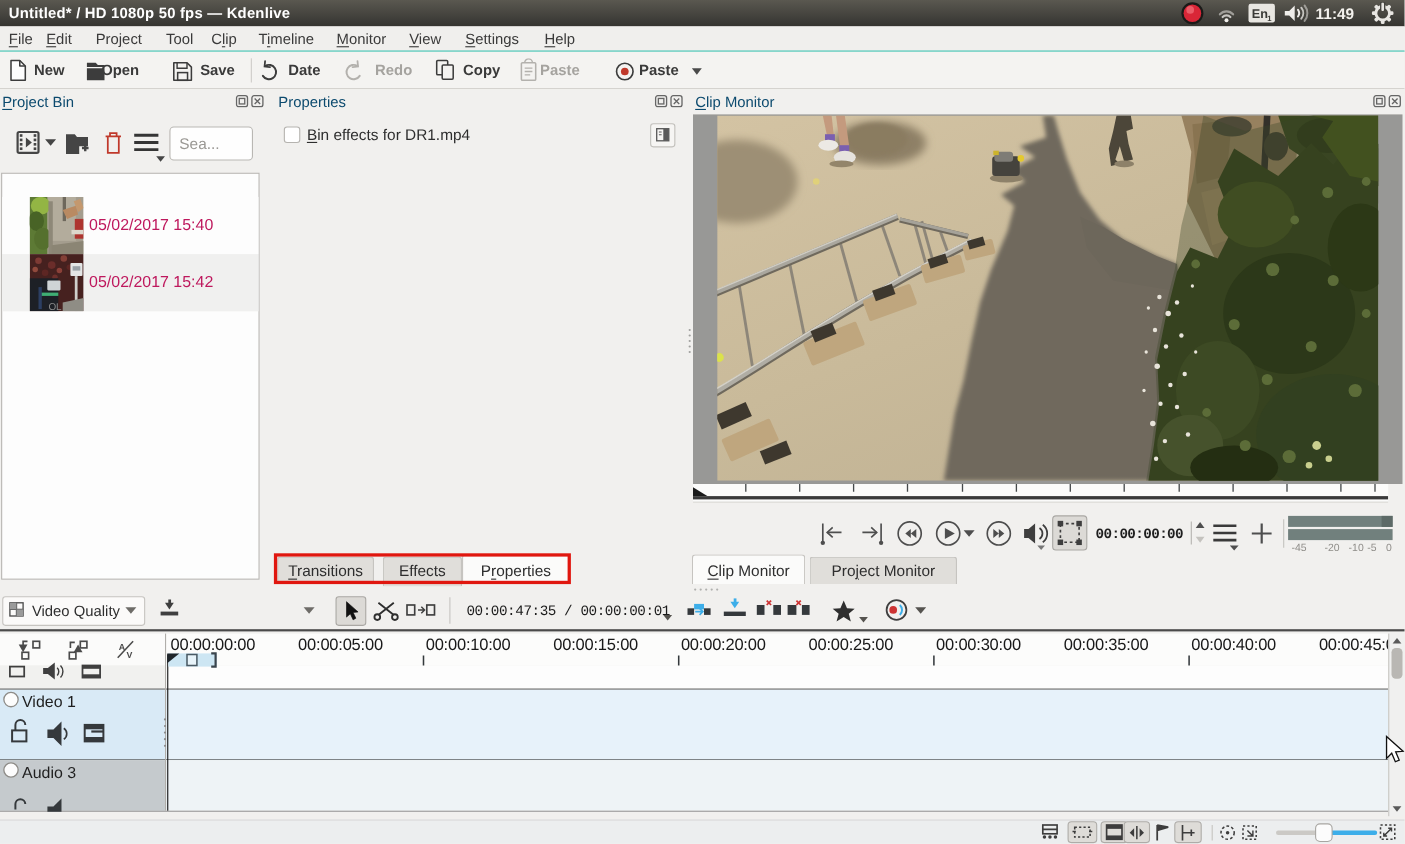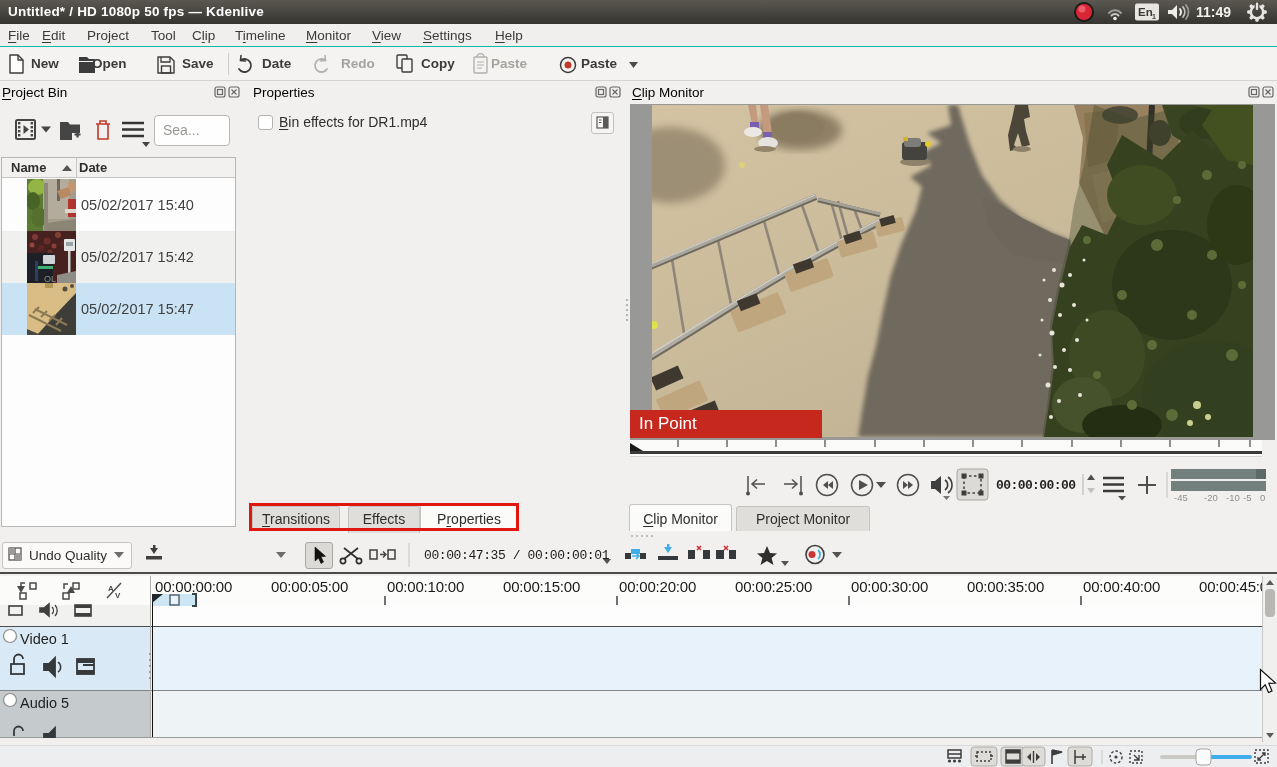--- a/index.html
+++ b/index.html
@@ -20,26 +20,26 @@
   #menubar > span { position:absolute; top:4px; font-size:13.5px; color:#3a3a3a; }
 
   
   #toolbar { left:0; top:47px; width:1277px; height:34px; background:#f4f3f1; border-bottom:1px solid #d5d3cf; }
   #toolbar .lbl { position:absolute; top:9px; font-size:13.5px; font-weight:600; color:#3a3a3a; }
   #toolbar .lbl.dis { color:#a5a39f; font-weight:600; }
   .tsep { position:absolute; top:6px; width:1px; height:22px; background:#cfcdc9; }
 
   
   #dock { left:0; top:81px; width:1277px; height:456px; background:#f1f0ee; }
-  .ptitle { position:absolute; font-size:13.5px; color:#000000;text-align:center; }
+  .ptitle { position:absolute; font-size:13.5px; color:#0c4a6e;text-align:center; }
 
   
   #bintable { position:absolute; left:1px; top:76px; width:235px; height:370px; background:#fdfdfd; border:1px solid #b8b6b2; }
   #binhead { position:absolute; left:0; top:0; width:233px; height:20px; background:#f2f1ef; border-bottom:1px solid #c9c7c3; font-size:13px; font-weight:600; color:#2e2e2e; }
-  .binrow { position:absolute; left:0; width:233px; height:52px; font-size:14.5px; color:#404040;text-decoration:underline; }
+  .binrow { position:absolute; left:0; width:233px; height:52px; font-size:14.5px; color:#be185d;text-decoration:underline; }
   .thumb { position:absolute; left:25px; top:0; width:49px; height:52px; }
 
   
   #searchbox { position:absolute; left:154px; top:34px; width:76px; height:31px; background:#fefefe; border:1px solid #b9b7b3; border-radius:4px; font-size:14px; color:#9a9894; padding:6px 0 0 8px; }
 
   
   .smallbtn { position:absolute; border:1px solid #c2c0bc; border-radius:3px; background:#f6f5f3; }
 
   
   #monarea { position:absolute; left:630px; top:23px; width:645px; height:336px; background:#989896; }
@@ -223,28 +223,20 @@
     <g fill="none" stroke="#c0392b" stroke-width="1.6">
       <path d="M82,10 L96,10 M84,10 L84,25 94,25 94,10 M86,7 L92,7 92,10 86,10 Z"></path>
     </g>
     <g stroke="#353535" stroke-width="2.6" fill="none">
       <path d="M108,9 L130,9 M108,15.5 L130,15.5 M108,22 L130,22"></path>
     </g>
     <path d="M128,28 L136,28 132,33 Z" fill="#454545"></path>
   </svg>
 
   <div id="bintable">
-    <div id="binhead">
-      <span style="position:absolute;left:9px;top:2px">Name</span>
-      <span style="position:absolute;left:77px;top:2px">Date</span>
-      <svg style="position:absolute;left:60px;top:7px" width="10" height="6">
-          <path d="M0,6 L10,6 5,0 Z" fill="#555"></path>
-        </svg>
-      <div style="position:absolute;left:74px;top:0;width:1px;height:20px;background:#c9c7c3"></div>
-    </div>
     <div class="binrow" style="top:21px;background:#fdfdfd">
       <span style="position:absolute;left:79px;top:18px">05/02/2017 15:40</span>
       <div class="thumb"><svg width="49" height="52" viewBox="0 0 49 52">
         <rect width="49" height="52" fill="#a49d8e"></rect>
         <rect x="16" y="0" width="26" height="40" fill="#b3ac9c"></rect>
         <path d="M0,0 L16,0 16,52 0,52 Z" fill="#5d7a35"></path>
         <ellipse cx="10" cy="8" rx="9" ry="8" fill="#93b544"></ellipse>
         <ellipse cx="6" cy="22" rx="7" ry="9" fill="#486326"></ellipse>
         <ellipse cx="12" cy="38" rx="8" ry="10" fill="#55702e"></ellipse>
         <rect x="17" y="4" width="4" height="48" fill="#8e8878"></rect>
@@ -272,39 +264,20 @@
         <rect x="16" y="24" width="12" height="9" rx="1" fill="#cfd4d6"></rect>
         <rect x="10" y="35" width="16" height="3" fill="#3fae74"></rect>
         <rect x="8" y="30" width="3" height="20" fill="#2c3f63"></rect>
         <text x="17" y="51" font-size="9" fill="#8c8c8c" font-family="Liberation Sans">OL</text>
         <rect x="37" y="8" width="11" height="12" rx="1" fill="#e4e6e6"></rect>
         <rect x="39" y="11" width="7" height="4" fill="#9aa2a8"></rect>
         <rect x="41" y="20" width="2.5" height="32" fill="#cfcfcb"></rect>
         <path d="M30,44 L49,40 49,52 30,52 Z" fill="#8f8d85"></path>
       </svg></div>
     </div>
-    <div class="binrow" style="top:125px;background:#c9e2f4">
-      <span style="position:absolute;left:79px;top:18px">05/02/2017 15:47</span>
-      <div class="thumb"><svg width="49" height="52" viewBox="0 0 49 52">
-        <rect width="49" height="52" fill="#d9bd84"></rect>
-        <path d="M49,10 L49,52 10,52 30,30 Z" fill="#3f3d38"></path>
-        <path d="M0,46 L14,52 0,52 Z" fill="#4a4840"></path>
-        <g stroke="#8a7a55" stroke-width="2">
-          <line x1="2" y1="32" x2="34" y2="48"></line>
-          <line x1="8" y1="26" x2="40" y2="42"></line>
-          <line x1="6" y1="30" x2="12" y2="24"></line>
-              <line x1="14" y1="34" x2="20" y2="28"></line>
-          <line x1="22" y1="38" x2="28" y2="32"></line>
-              <line x1="29" y1="42" x2="35" y2="35"></line>
-        </g>
-        <rect x="18" y="0" width="8" height="5" fill="#b09554"></rect>
-        <circle cx="38" cy="6" r="2.5" fill="#55503f"></circle>
-            <circle cx="45" cy="3" r="2" fill="#55503f"></circle>
-      </svg></div>
-    </div>
   </div>
 
   <div id="searchbox">Sea...</div>
 
   <div style="position:absolute;left:258px;top:34px;width:15px;height:15px;background:#fff;border:1px solid #b5b3af;border-radius:3px"></div>
   <span style="position:absolute;left:279px;top:33px;font-size:14px;color:#2e2e2e"><span class="u">B</span>in effects for DR1.mp4</span>
   <div class="smallbtn" style="left:591px;top:31px;width:23px;height:22px">
     <svg width="21" height="20" viewBox="0 0 21 20">
       <rect x="5" y="4" width="11" height="11" fill="none" stroke="#5a5a5a" stroke-width="1.2"></rect>
       <rect x="11" y="4" width="5" height="11" fill="#5a5a5a"></rect>
@@ -458,37 +431,34 @@
 
     <g>
       <ellipse cx="263" cy="57" rx="15" ry="4" fill="#8d8169"></ellipse>
       <rect x="250" y="37" width="25" height="18" rx="3" fill="#45433d"></rect>
       <rect x="252" y="33" width="17" height="9" rx="3" fill="#7e7c76"></rect>
       <circle cx="276" cy="39" r="3" fill="#e4c92f"></circle>
       <rect x="251" y="32" width="5" height="4" fill="#ccb42c"></rect>
     </g>
   </svg>
   </div>
-  <div id="inpoint">
-      <span style="position:absolute;left:9px;top:4px">In Point</span>
-    </div>
   <div id="monruler"></div>
 </div>
 
 <div class="tab off" style="left:252px; top:506px; width:88px; height:25px; padding-top:4px"><span class="u">T</span>ransitions</div>
 <div class="tab off" style="left:348px; top:506px; width:72px; height:27px; padding-top:4px">Effects</div>
 <div class="tab on" style="left:420px; top:504px; width:98px; height:27px; padding-top:6px">P<span class="u">r</span>operties</div>
 <div class="abs" style="left:249px;top:503px;width:270px;height:28px;border:3px solid #e0170f"></div>
 
 <div class="tab on" style="left:629px; top:504px; width:103px; height:27px; padding-top:6px"><span class="u">C</span>lip Monitor</div>
 <div class="tab off" style="left:736px; top:506px; width:134px; height:25px; padding-top:4px">Pro<span class="u">j</span>ect Monitor</div>
 
 <div class="abs" id="tltoolbar">
   <div class="combo" style="left:2px; width:130px">
-      <span style="position:absolute;left:26px;top:5px">Undo Quality</span>
+      <span style="position:absolute;left:26px;top:5px">Video Quality</span>
     </div>
   <div class="toolbtn" style="left:305px;top:5px;width:28px;height:27px"></div>
   <span class="mono" style="position:absolute;left:424px;top:11px;font-size:13px;color:#1c1c1c;letter-spacing:-0.4px">00:00:47:35 / 00:00:00:01</span>
   <svg class="abs" style="left:0;top:0" width="850" height="37" viewBox="0 0 850 37">
 
     <g fill="none" stroke="#4a4a4a" stroke-width="1.2">
       <rect x="9" y="11" width="12" height="12"></rect>
       <path d="M9,17 L21,17 M15,11 L15,23"></path>
     </g>
     <rect x="9" y="11" width="6" height="6" fill="#9a9a9a"></rect>
@@ -568,21 +538,21 @@
 <div class="abs" style="left:0;top:627px;width:150px;height:63px;background:#d9eaf6"></div>
 <div class="abs" style="left:150px;top:627px;width:1112px;height:63px;background:#e7f2fa"></div>
 <div class="abs" style="left:0;top:690px;width:1262px;height:1px;background:#7e8487"></div>
 <div class="abs" style="left:0;top:691px;width:150px;height:46px;background:#c5cacd"></div>
 <div class="abs" style="left:150px;top:691px;width:1112px;height:46px;background:#eef3f6"></div>
 <div class="abs" style="left:0;top:737px;width:1262px;height:1px;background:#9a9a9a"></div>
 <div class="abs" style="left:150px;top:576px;width:1px;height:161px;background:#b0aeaa"></div>
 <div class="abs" style="left:152px;top:595px;width:1px;height:142px;background:#111"></div>
 
 <span class="trklbl abs" style="left:20px;top:631px">Video 1</span>
-<span class="trklbl abs" style="left:20px;top:695px">Audio 5</span>
+<span class="trklbl abs" style="left:20px;top:695px">Audio 3</span>
 
 <svg class="abs" style="left:630px;top:440px" width="632" height="18" viewBox="0 0 632 18">
   <rect width="632" height="14" fill="#fbfbfa"></rect>
   <g stroke="#44484a" stroke-width="1.2">
     <line x1="48" y1="0" x2="48" y2="7"></line>
       <line x1="97" y1="0" x2="97" y2="7"></line>
     <line x1="146" y1="0" x2="146" y2="7"></line>
       <line x1="195" y1="0" x2="195" y2="7"></line>
     <line x1="245" y1="0" x2="245" y2="7"></line>
       <line x1="294" y1="0" x2="294" y2="7"></line>

